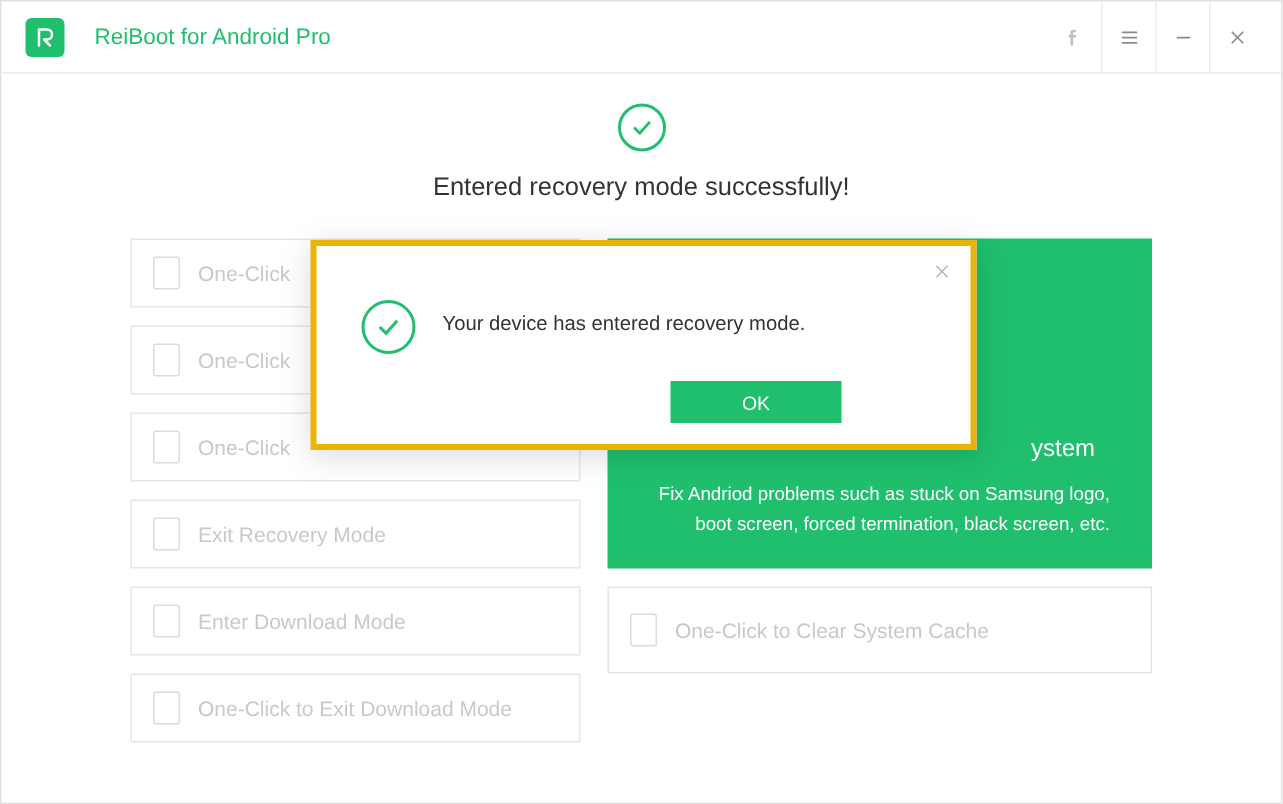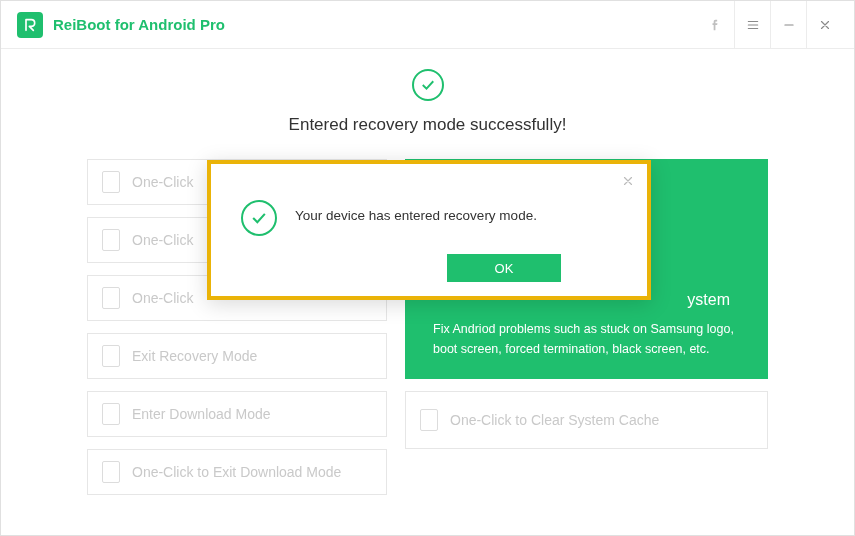--- a/index.html
+++ b/index.html
@@ -1,41 +1,41 @@
 <!DOCTYPE html>
 <html><head>
 <meta charset="utf-8">
 <style>
   * { box-sizing: border-box; margin: 0; padding: 0; font-family: -apple-system, BlinkMacSystemFont, "Segoe UI", Arial, sans-serif; }
   body { background: #f5f5f5; width: 855px; height: 536px; overflow: hidden; }
   .window { width: 855px; height: 536px; background: #fff; border: 1px solid #e0e0e0; position: relative; }
   .titlebar { height: 48px; display: flex; align-items: center; padding: 0 12px 0 16px; border-bottom: 1px solid #ececec; }
   .logo { width: 26px; height: 26px; background: #1fbf6e; border-radius: 4px; display: flex; align-items: center; justify-content: center; margin-right: 10px; }
   .logo svg { width: 16px; height: 16px; }
-  .app-title { color: #1fbf6e; font-size: 15px; font-weight: 700; }
+  .app-title { color: #1fbf6e; font-size: 15px; font-weight: 400; margin-left: 10px; }
   .titlebar-right { margin-left: auto; display: flex; align-items: center; gap: 0; }
   .title-btn { width: 36px; height: 48px; display: flex; align-items: center; justify-content: center; color: #9b9b9b; border-left: 1px solid #ececec; cursor: pointer; }
   .title-btn:first-child { border-left: none; }
   .title-btn svg { width: 14px; height: 14px; }
 
   .content { position: relative; padding: 20px 0 0 0; }
   .success-header { display: flex; flex-direction: column; align-items: center; gap: 14px; margin-bottom: 24px; text-align: center; }
   .check-circle { width: 32px; height: 32px; border: 2px solid #1fbf6e; border-radius: 50%; display: flex; align-items: center; justify-content: center; }
   .check-circle svg { width: 18px; height: 18px; stroke: #1fbf6e; stroke-width: 2.5; fill: none; }
   .success-text { font-size: 17px; color: #333; font-weight: 500; }
 
   .main-grid { display: flex; gap: 18px; padding: 0 86px; }
   .left-col { display: flex; flex-direction: column; gap: 12px; flex: 0 0 300px; }
   .option-btn { height: 46px; border: 1px solid #e6e6e6; display: flex; align-items: center; padding: 0 14px; color: #c9c9c9; font-size: 14px; cursor: pointer; background: #fff; }
   .option-btn .mini-icon { width: 18px; height: 22px; border: 1.5px solid #dcdcdc; border-radius: 2px; margin-right: 12px; position: relative; }
 
   .right-col { flex: 1; display: flex; flex-direction: column; gap: 12px; }
   .green-panel { background: #1fbf6e; color: #fff; height: 220px; padding: 20px 28px; display: flex; flex-direction: column; justify-content: flex-end; }
   .green-panel .gp-title { font-size: 16px; margin-bottom: 10px; text-align: right; padding-right: 10px; }
-  .green-panel .gp-desc { font-size: 12.5px; line-height: 1.6; text-align: left; }
+  .green-panel .gp-desc { font-size: 12.5px; line-height: 1.6; text-align: right; }
   .clear-btn { height: 58px; border: 1px solid #e6e6e6; display: flex; align-items: center; padding: 0 14px; color: #c9c9c9; font-size: 14px; cursor: pointer; background: #fff; }
   .clear-btn .mini-icon { width: 18px; height: 22px; border: 1.5px solid #dcdcdc; border-radius: 2px; margin-right: 12px; }
 
   
   .modal { position: absolute; left: 206px; top: 159px; width: 444px; height: 140px; background: #fff; border: 4px solid #eab308; box-shadow: 0 4px 20px rgba(0,0,0,0.15); }
   .modal-close { position: absolute; top: 10px; right: 12px; color: #bbb; cursor: pointer; }
   .modal-close svg { width: 14px; height: 14px; }
   .modal-body { display: flex; align-items: flex-start; padding: 36px 30px 0 30px; gap: 18px; }
   .modal-check { width: 36px; height: 36px; border: 2.5px solid #1fbf6e; border-radius: 50%; display: flex; align-items: center; justify-content: center; flex-shrink: 0; }
   .modal-check svg { width: 20px; height: 20px; stroke: #1fbf6e; stroke-width: 2.5; fill: none; }

